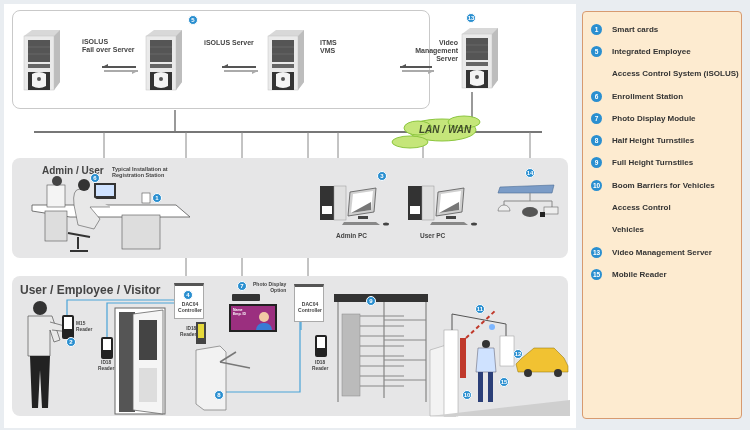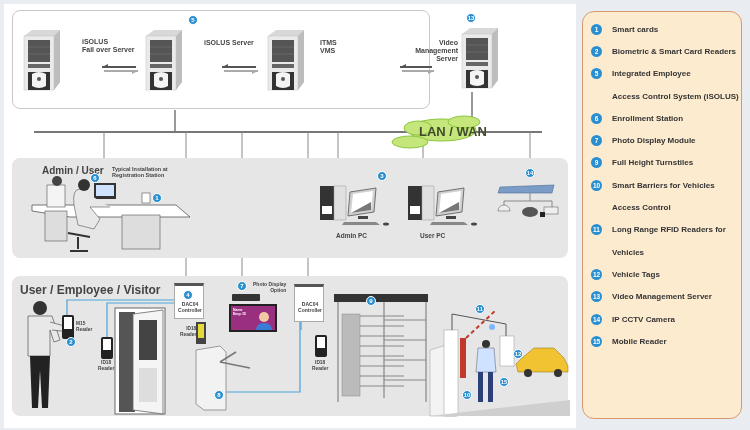--- a/index.html
+++ b/index.html
@@ -1,32 +1,32 @@
 <!DOCTYPE html>
 <html><head>
 <meta charset="utf-8">
 <style>
   * { box-sizing: border-box; margin: 0; padding: 0; }
   body { width: 750px; height: 430px; background: #e9edf1; font-family: "Liberation Sans", sans-serif; position: relative; overflow: hidden; }
   .canvas { position: absolute; left: 0; top: 0; width: 750px; height: 430px; }
   .panel { position: absolute; background: #fff; }
   .main-bg { left: 4px; top: 4px; width: 572px; height: 424px; background: #ffffff; }
-  .legend { position: absolute; left: 582px; top: 11px; width: 160px; height: 408px; background: #fdebd0; border: 1.5px solid #d79a70; border-radius: 12px; padding: 6px 0 0 8px; }
+  .legend { position: absolute; left: 582px; top: 11px; width: 160px; height: 408px; background: #fdebd0; border: 1.5px solid #d79a70; border-radius: 4px; padding: 6px 0 0 8px; }
   .legend-item { display: flex; align-items: center; height: 22.3px; font-size: 8px; font-weight: bold; color: #333; white-space: nowrap; }
   .legend-item .num { width: 11px; height: 11px; border-radius: 50%; background: #2a8fd0; color: #fff; font-size: 6.5px; display: flex; align-items: center; justify-content: center; margin-right: 10px; flex-shrink: 0; }
   .legend-item.cont { padding-left: 21px; }
   .server-box { position: absolute; left: 12px; top: 10px; width: 418px; height: 99px; border: 1px solid #c9c9c9; border-radius: 8px; background: #fff; }
   .zone { position: absolute; background: #e6e6e7; border-radius: 8px; }
   .zone-admin { left: 12px; top: 158px; width: 556px; height: 100px; }
   .zone-user { left: 12px; top: 276px; width: 556px; height: 140px; }
   .lbl { position: absolute; font-size: 7px; font-weight: bold; color: #444; line-height: 1.15; white-space: pre; }
   .lbl-sm { font-size: 5.5px; }
   .badge { position: absolute; width: 10px; height: 10px; border-radius: 50%; background: #2a8fd0; border: 1px solid #fff; color: #fff; font-size: 6px; font-weight: bold; display: flex; align-items: center; justify-content: center; }
   svg { position: absolute; overflow: visible; }
-  .cloud-label { position: absolute; font-size: 13px; font-weight: bold; color: #3f4b2a; }
+  .cloud-label { position: absolute; font-size: 10px; font-weight: bold; color: #3f4b2a; font-style: italic; }
 </style>
 </head>
 <body>
 
 <div class="canvas">
   <div class="panel main-bg"></div>
 
   <div class="server-box"></div>
 
   <svg width="0" height="0" style="position:absolute">
@@ -303,67 +303,55 @@
   <div class="badge" style="left:499px;top:377px">15</div>
   <div class="badge" style="left:462px;top:390px">10</div>
 
   <div class="legend">
     <div id="legend-list">
         <div class="legend-item">
           <span class="num">1</span>
           <span>Smart cards</span>
         </div>
         <div class="legend-item">
-          <span class="num">2</span>
-          <span>Biometric &amp; Smart Card Readers</span>
-        </div>
-        <div class="legend-item">
           <span class="num">5</span>
           <span>Integrated Employee</span>
         </div>
         <div class="legend-item cont">
           <span>Access Control System (iSOLUS)</span>
         </div>
         <div class="legend-item">
           <span class="num">6</span>
           <span>Enrollment Station</span>
         </div>
         <div class="legend-item">
           <span class="num">7</span>
           <span>Photo Display Module</span>
         </div>
         <div class="legend-item">
+          <span class="num">8</span>
+          <span>Half Height Turnstiles</span>
+        </div>
+        <div class="legend-item">
           <span class="num">9</span>
           <span>Full Height Turnstiles</span>
         </div>
         <div class="legend-item">
           <span class="num">10</span>
-          <span>Smart Barriers for Vehicles</span>
+          <span>Boom Barriers for Vehicles</span>
         </div>
         <div class="legend-item cont">
           <span>Access Control</span>
         </div>
-        <div class="legend-item">
-          <span class="num">11</span>
-          <span>Long Range RFID Readers for</span>
-        </div>
         <div class="legend-item cont">
           <span>Vehicles</span>
         </div>
         <div class="legend-item">
-          <span class="num">12</span>
-          <span>Vehicle Tags</span>
-        </div>
-        <div class="legend-item">
           <span class="num">13</span>
           <span>Video Management Server</span>
-        </div>
-        <div class="legend-item">
-          <span class="num">14</span>
-          <span>IP CCTV Camera</span>
         </div>
         <div class="legend-item">
           <span class="num">15</span>
           <span>Mobile Reader</span>
         </div>
       </div>
   </div>
 </div>
 
 </body></html>

